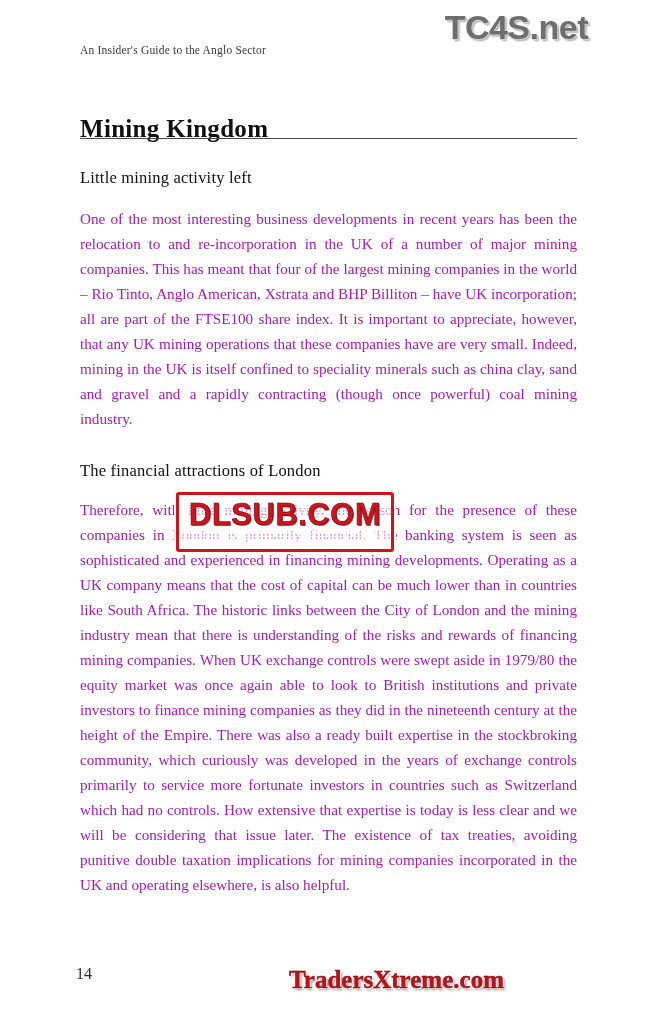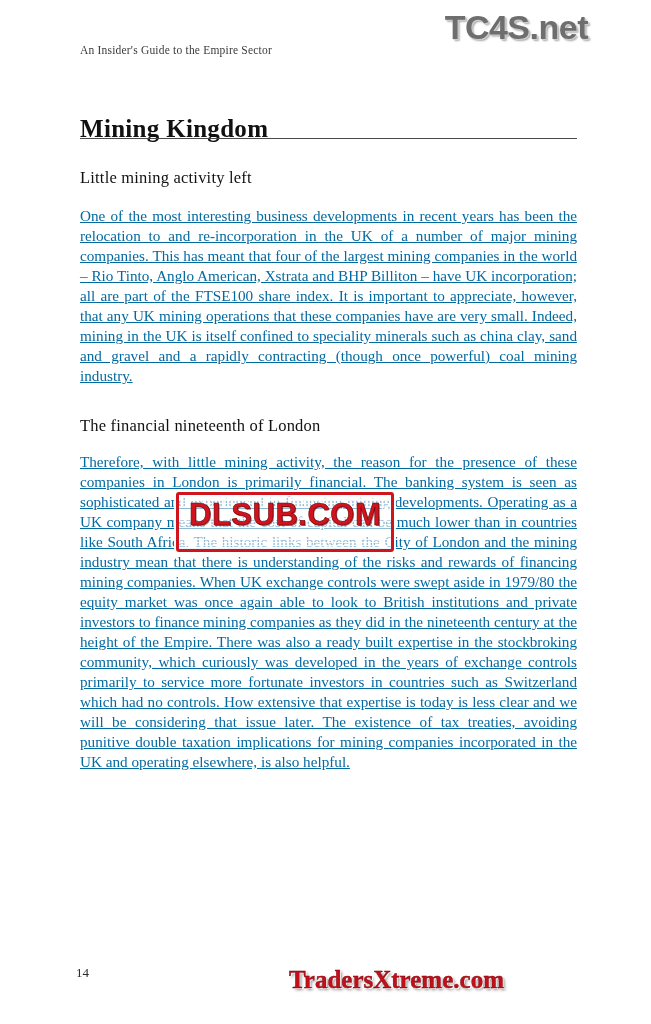--- a/index.html
+++ b/index.html
@@ -86,35 +86,34 @@
   }
   h2.section.second {
     margin-top: 30px;
     margin-bottom: 16px;
   }
 
   p.body {
     margin: 0 0 6px 0;
     font-family: "Liberation Serif", serif;
     font-size: 15.2px;
-    line-height: 20px;
+    line-height: 25px;
     text-align: justify;
     text-justify: inter-word;
-    color: #0369a1;
+    color: #a21caf;
     hyphens: none;
-    text-decoration: underline;
   }
 
   
   .page-number {
     position: absolute;
     left: 76px;
     top: 965px;
     font-family: "Liberation Serif", serif;
-    font-size: 13px;
+    font-size: 16px;
     color: #2a2a2a;
   }
 
   
   .wm-stamp {
     position: absolute;
     left: 176px;
     top: 492px;
     font-family: "Liberation Sans", sans-serif;
     font-weight: bold;
@@ -148,33 +147,33 @@
     -webkit-text-stroke: 0.4px #7a0008;
   }
 </style>
 </head>
 <body>
 
 <div class="page">
 
   <div class="wm-top">TC4S.net</div>
 
-  <div class="running-header">An Insider's Guide to the Empire Sector</div>
+  <div class="running-header">An Insider's Guide to the Anglo Sector</div>
 
   <h1 class="chapter-title">Mining Kingdom</h1>
 
   <div class="title-rule"></div>
 
   <div class="content">
 
     <h2 class="section">Little mining activity left</h2>
 
     <p class="body">One of the most interesting business developments in recent years has been the relocation to and re-incorporation in the UK of a number of major mining companies. This has meant that four of the largest mining companies in the world – Rio Tinto, Anglo American, Xstrata and BHP Billiton – have UK incorporation; all are part of the FTSE100 share index. It is important to appreciate, however, that any UK mining operations that these companies have are very small. Indeed, mining in the UK is itself confined to speciality minerals such as china clay, sand and gravel and a rapidly contracting (though once powerful) coal mining industry.</p>
 
-    <h2 class="section second">The financial nineteenth of London</h2>
+    <h2 class="section second">The financial attractions of London</h2>
 
     <p class="body">Therefore, with little mining activity, the reason for the presence of these companies in London is primarily financial. The banking system is seen as sophisticated and experienced in financing mining developments. Operating as a UK company means that the cost of capital can be much lower than in countries like South Africa. The historic links between the City of London and the mining industry mean that there is understanding of the risks and rewards of financing mining companies. When UK exchange controls were swept aside in 1979/80 the equity market was once again able to look to British institutions and private investors to finance mining companies as they did in the nineteenth century at the height of the Empire. There was also a ready built expertise in the stockbroking community, which curiously was developed in the years of exchange controls primarily to service more fortunate investors in countries such as Switzerland which had no controls. How extensive that expertise is today is less clear and we will be considering that issue later. The existence of tax treaties, avoiding punitive double taxation implications for mining companies incorporated in the UK and operating elsewhere, is also helpful.</p>
   </div>
 
   <div class="wm-stamp">DLSUB.COM</div>
 
   <div class="page-number">14</div>
 
   <div class="wm-bottom">TradersXtreme.com</div>
 

